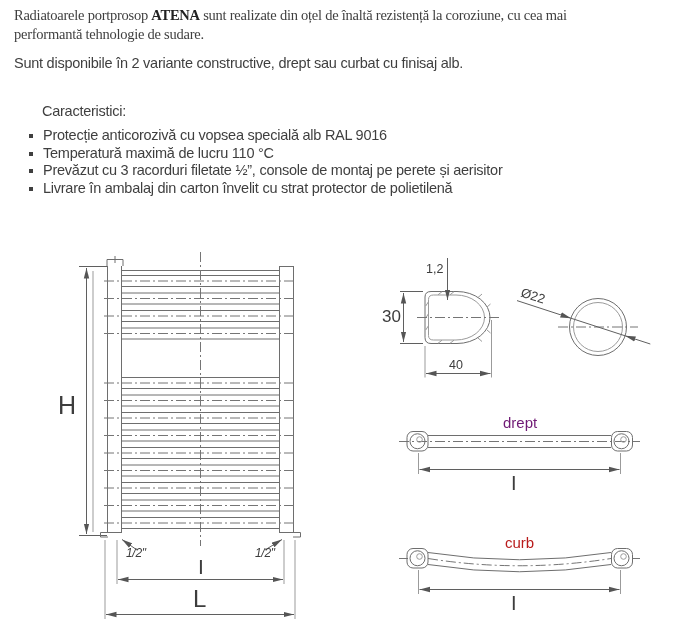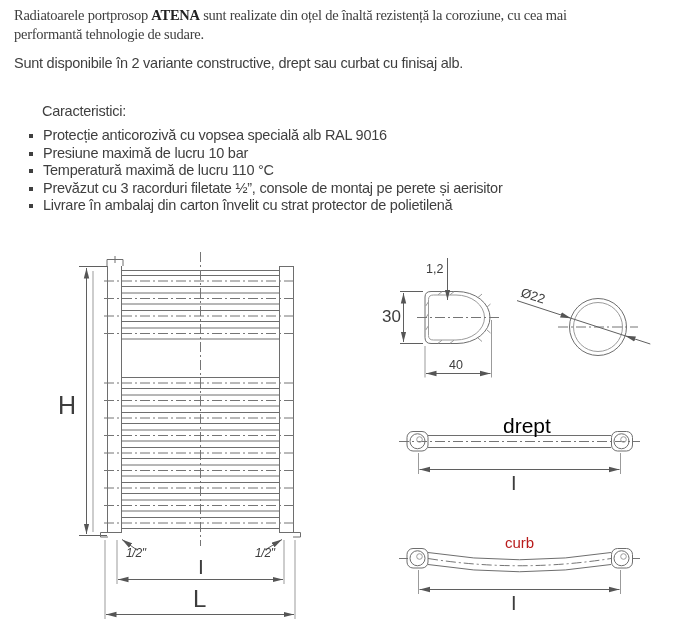--- a/index.html
+++ b/index.html
@@ -24,21 +24,21 @@
   .lab-H{left:58px;top:391px;font-size:25px;letter-spacing:-0.5px;}
   .lab-L{left:193px;top:585px;font-size:24px;}
   .lab-I-front{left:198px;top:555px;font-size:21px;}
   .lab-half{font-size:12px;font-style:italic;letter-spacing:-0.3px;}
   .lab-half-left{left:126px;top:546px;}
   .lab-half-right{left:255px;top:546px;}
   .lab-wall{left:426px;top:262px;font-size:12.5px;}
   .lab-30{left:382px;top:307px;font-size:17px;}
   .lab-40{left:449px;top:358px;font-size:12.5px;text-align:center;}
   .lab-dia{left:519px;top:284px;font-size:13px;transform:rotate(18deg);transform-origin:left bottom;}
-  .lab-drept{left:503px;top:414px;font-size:21px;color:#000000;}
+  .lab-drept{left:503px;top:414px;font-size:15px;color:#701a75;}
   .lab-curb{left:505px;top:534px;font-size:15px;color:#b91c1c;}
   .lab-I-drept{left:511px;top:472px;font-size:20px;}
   .lab-I-curb{left:511px;top:592px;font-size:20px;}
   svg{position:absolute;left:0;top:0;}
   .ln{stroke:#6e6e6e;stroke-width:1;fill:none;}
   .lnlt{stroke:#9b9b9b;stroke-width:1;fill:none;}
   .cl{stroke:#757575;stroke-width:1;fill:none;stroke-dasharray:10 3 2 3;}
   .dim{stroke:#5f5f5f;stroke-width:1;fill:none;}
 </style>
 </head>
@@ -46,21 +46,20 @@
 
 <div class="textblock p1">
   <span>Radiatoarele portprosop </span><b>ATENA</b><span> sunt realizate din oțel de înaltă rezistență la coroziune, cu cea mai</span><br>
   <span>performantă tehnologie de sudare.</span>
 </div>
 <div class="textblock p2">Sunt disponibile în 2 variante constructive, drept sau curbat cu finisaj alb.</div>
 <div class="textblock char-title">Caracteristici:</div>
 
 <ul class="chars">
   <li><span class="sq"></span><span>Protecție anticorozivă cu vopsea specială alb RAL 9016</span></li>
-  <li><span class="sq"></span><span>Presiune maximă de lucru 10 bar</span></li>
   <li><span class="sq"></span><span>Temperatură maximă de lucru 110 °C</span></li>
   <li><span class="sq"></span><span>Prevăzut cu 3 racorduri filetate ½”, console de montaj pe perete și aerisitor</span></li>
   <li><span class="sq"></span><span>Livrare în ambalaj din carton învelit cu strat protector de polietilenă</span></li>
 </ul>
 
 <div id="drawing">
 <svg width="700" height="642" viewBox="0 0 700 642">
   <defs>
     <marker id="arr" orient="auto-start-reverse" markerUnits="userSpaceOnUse" markerWidth="12" markerHeight="7" refX="10.5" refY="3.5">
       <path d="M0,0.8 L10.5,3.5 L0,6.2 Z" fill="#555"></path>

